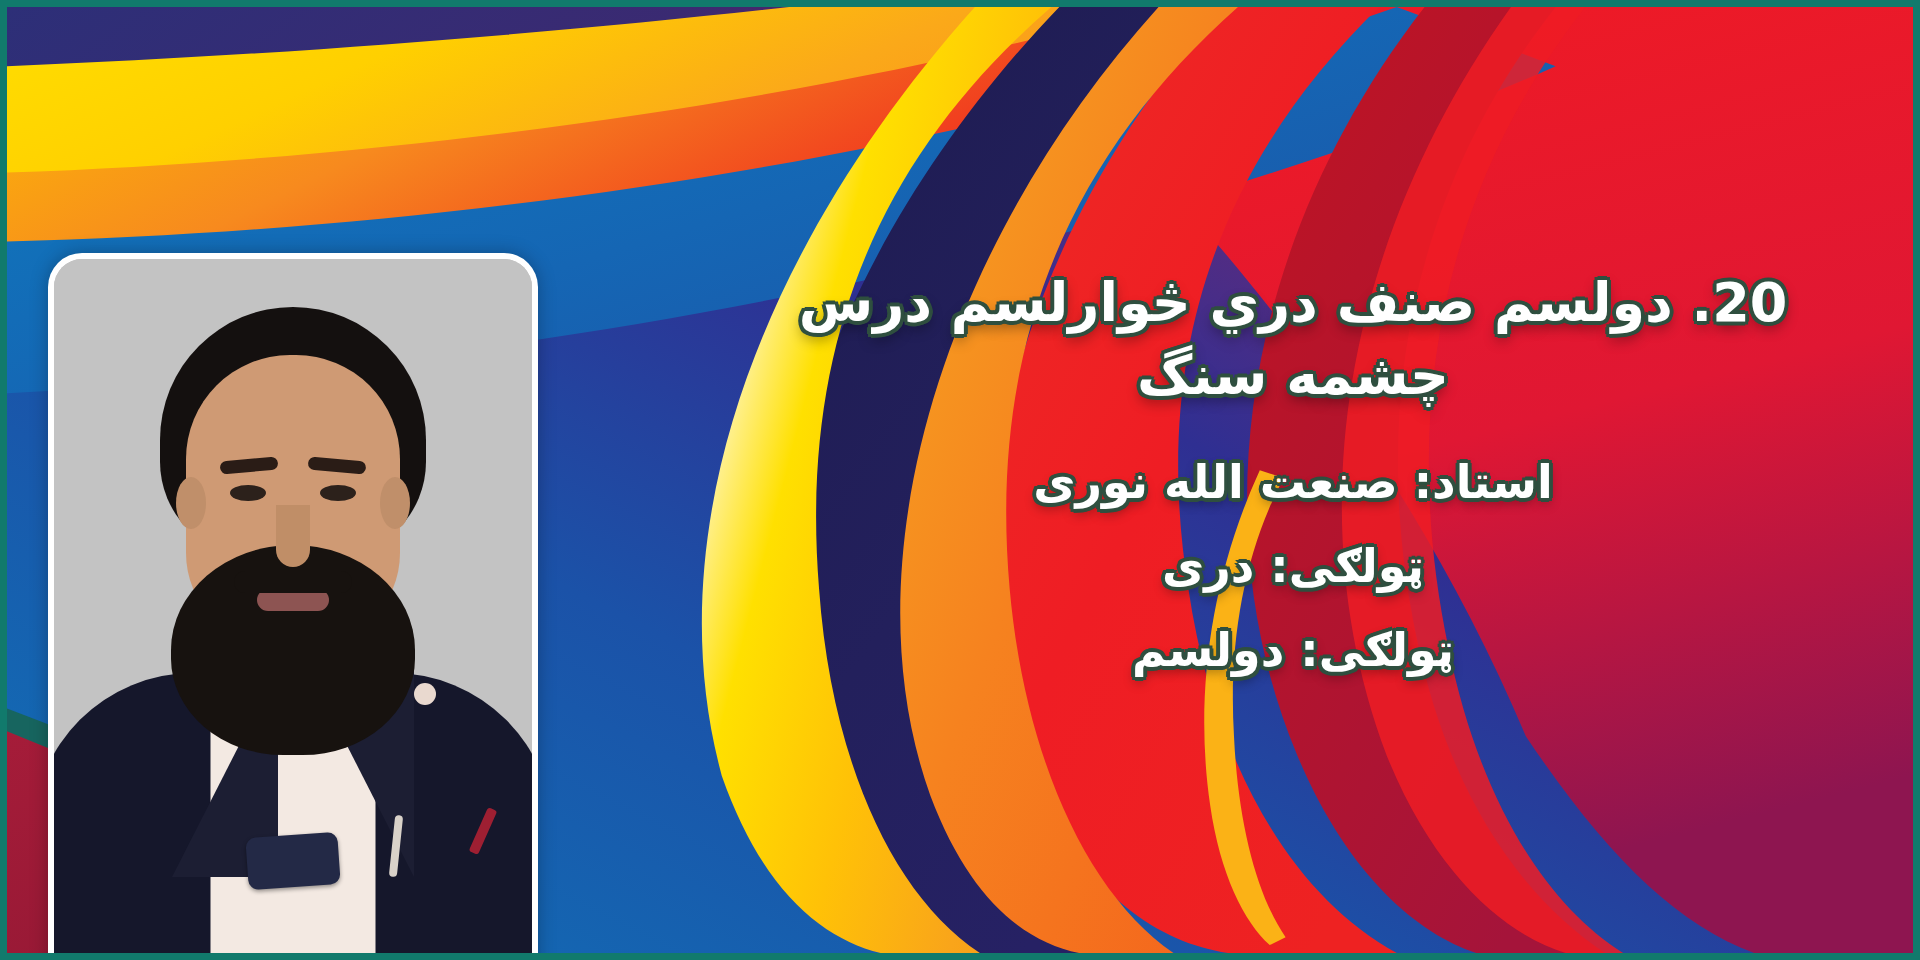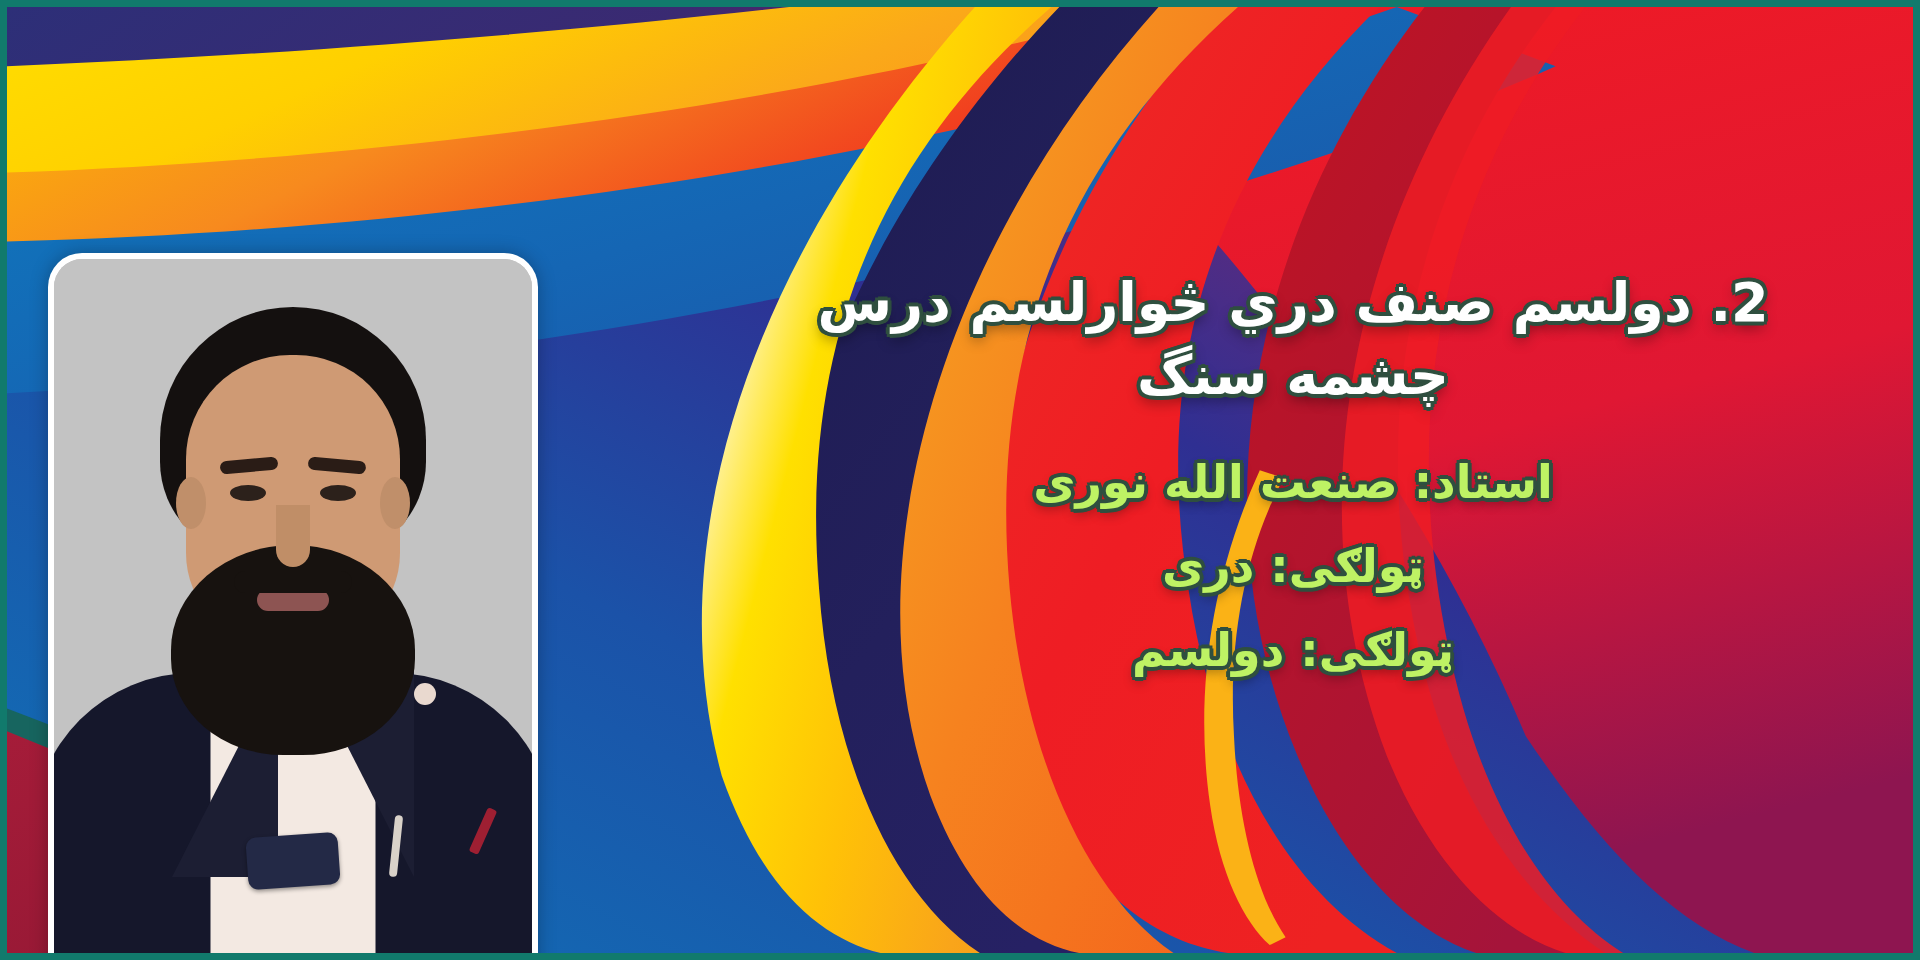--- a/index.html
+++ b/index.html
@@ -188,21 +188,21 @@
     line-height:1.35;
     margin:0 0 46px 0;
     text-shadow:
       -3px -3px 0 #2f4f3f, 3px -3px 0 #2f4f3f,
       -3px  3px 0 #2f4f3f, 3px  3px 0 #2f4f3f,
        0   -4px 0 #2f4f3f, 0    4px 0 #2f4f3f,
       -4px  0   0 #2f4f3f, 4px  0   0 #2f4f3f,
        0    6px 14px rgba(0,0,0,.45);
   }
   .meta-line{
-    color:#bef264;
+    color:#ffffff;
     font-size:46px;
     font-weight:bold;
     line-height:1.0;
     margin:0 0 38px 0;
     text-shadow:
       -3px -3px 0 #2f4f3f, 3px -3px 0 #2f4f3f,
       -3px  3px 0 #2f4f3f, 3px  3px 0 #2f4f3f,
        0   -4px 0 #2f4f3f, 0    4px 0 #2f4f3f,
       -4px  0   0 #2f4f3f, 4px  0   0 #2f4f3f,
        0    5px 12px rgba(0,0,0,.42);
@@ -345,21 +345,21 @@
       <div class="p-mouth"></div>
       <div class="p-mustache"></div>
       <div class="p-badge"></div>
       <div class="p-pen"></div>
       <div class="p-pocket-pen"></div>
       <div class="p-button"></div>
     </div>
   </div>
 
   <div id="text-block">
-    <h1 class="slide-title">2. دولسم صنف دري څوارلسم درس چشمه سنگ</h1>
+    <h1 class="slide-title">20. دولسم صنف دري څوارلسم درس چشمه سنگ</h1>
 
     <p class="meta-line">استاد: صنعت الله نوری</p>
 
     <p class="meta-line">ټولګی: دری</p>
 
     <p class="meta-line">ټولګی: دولسم</p>
   </div>
 
 </div>
 

